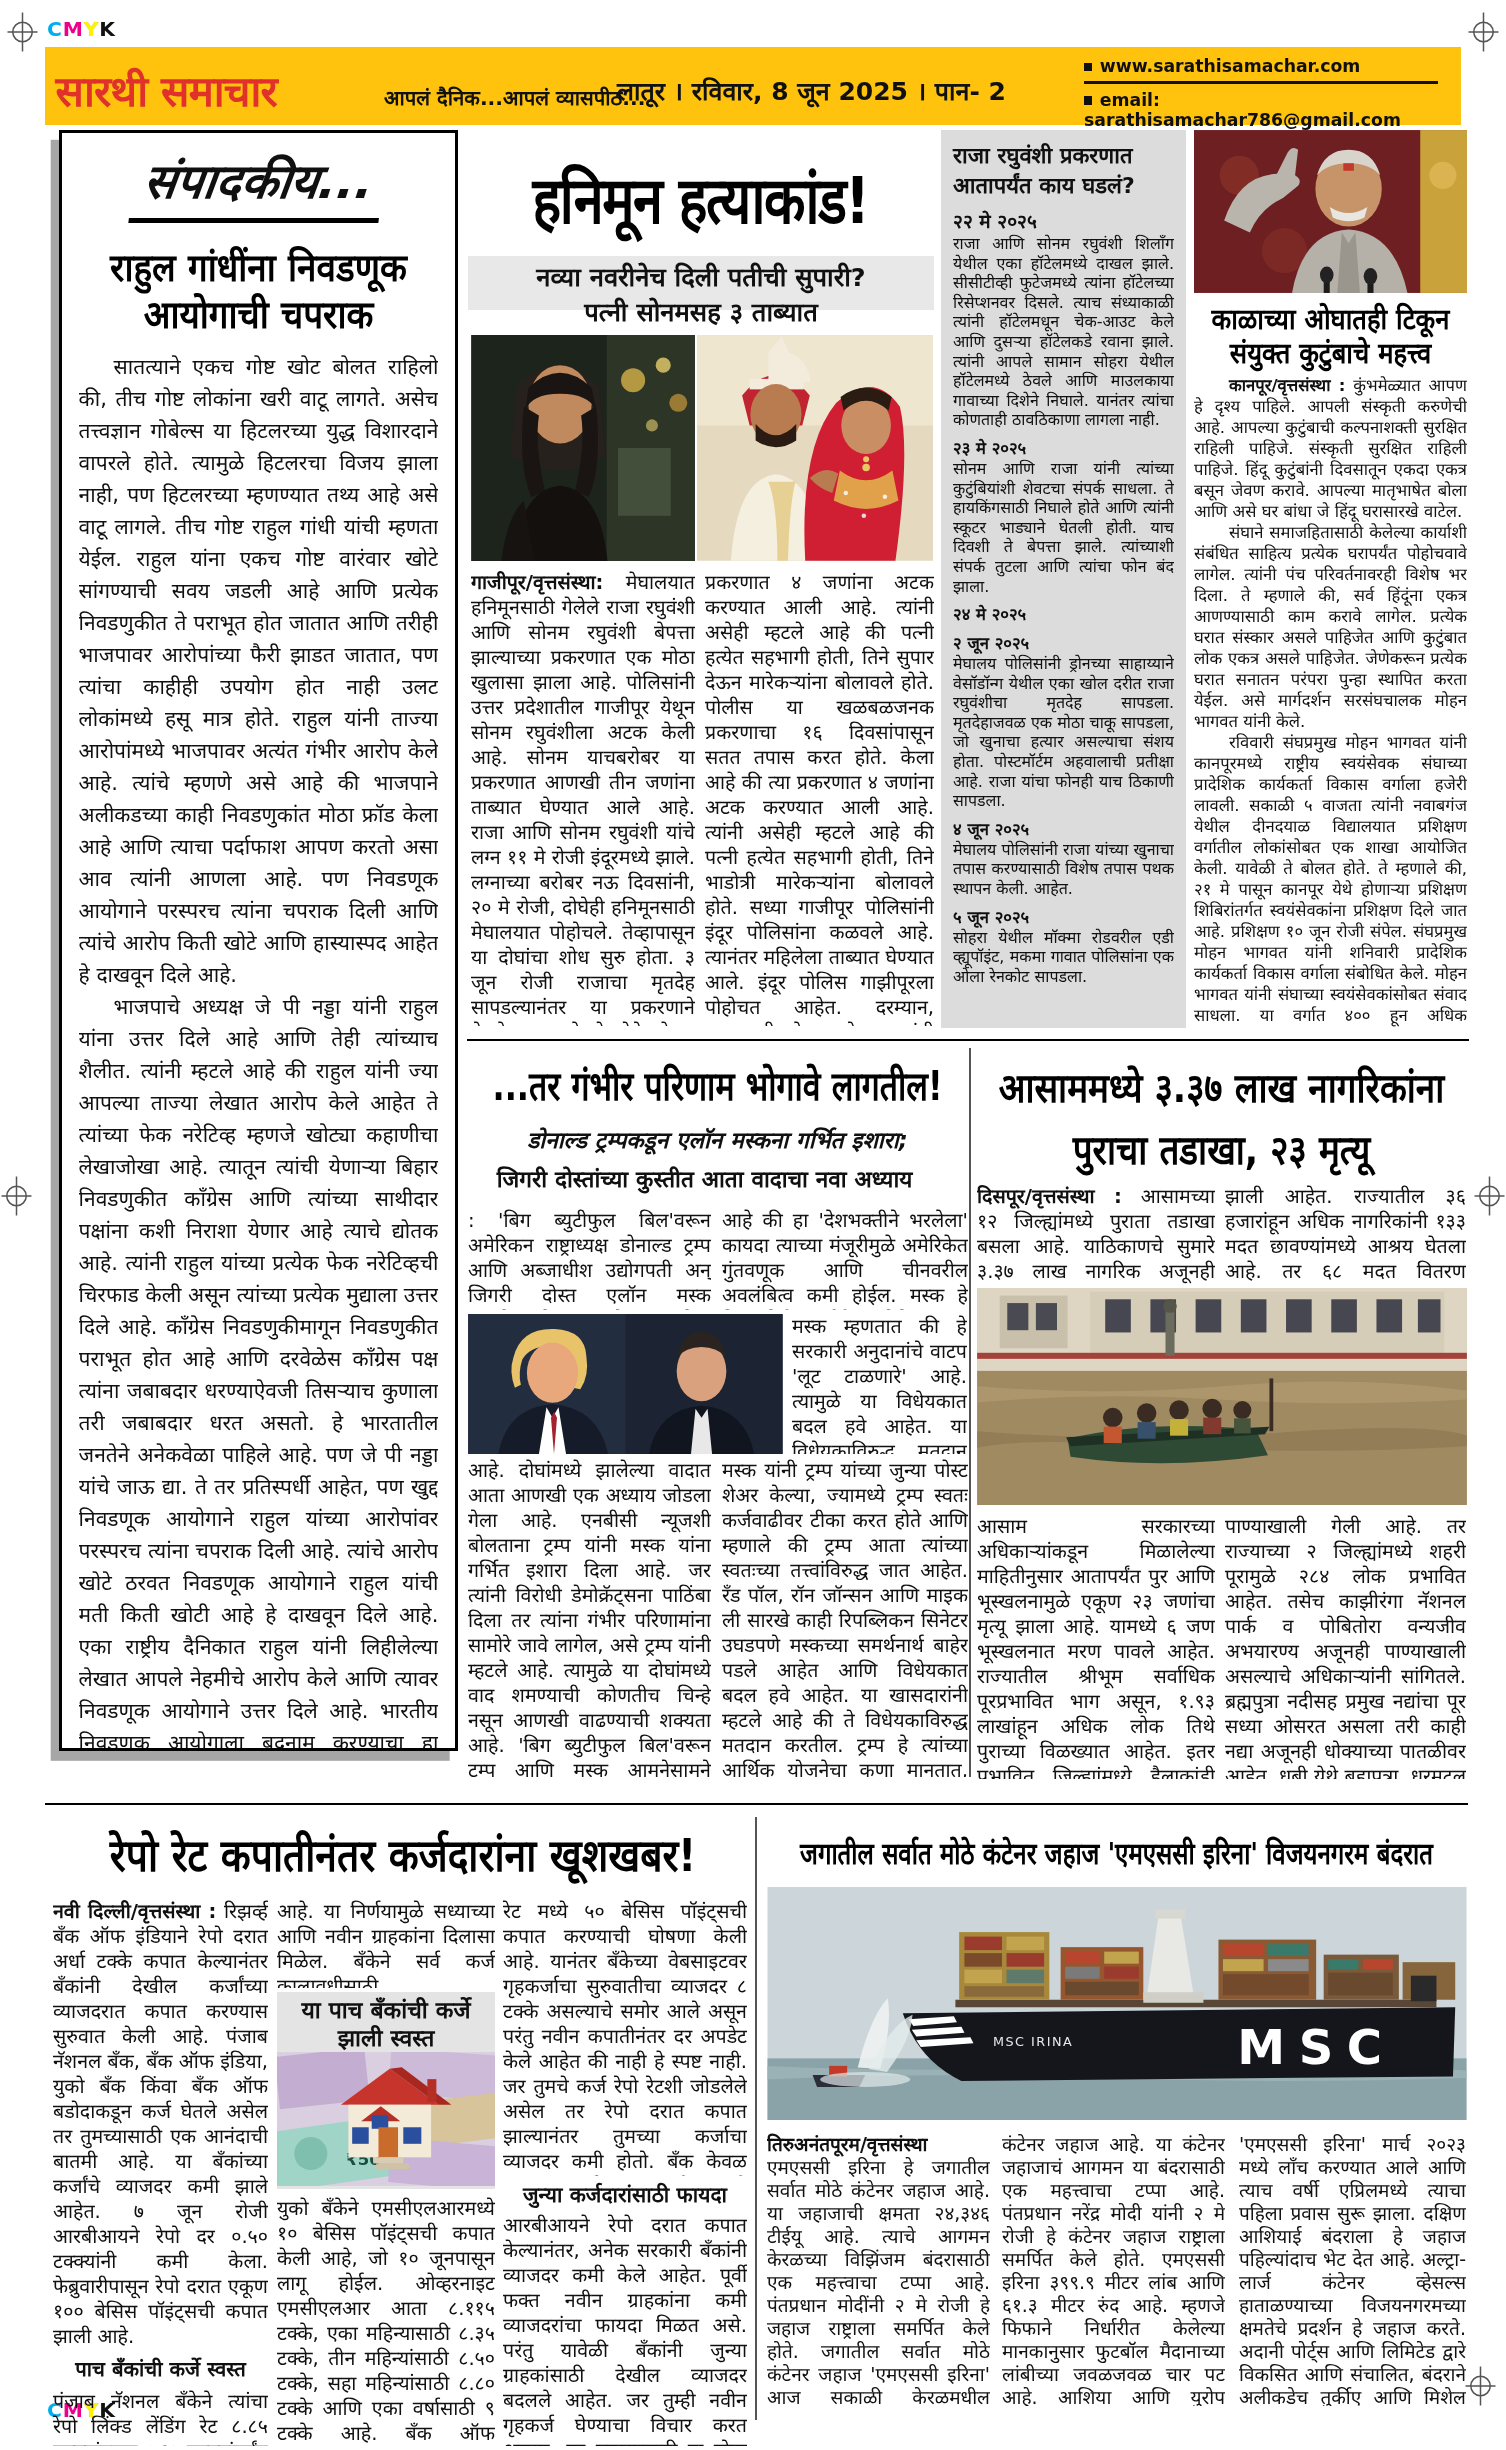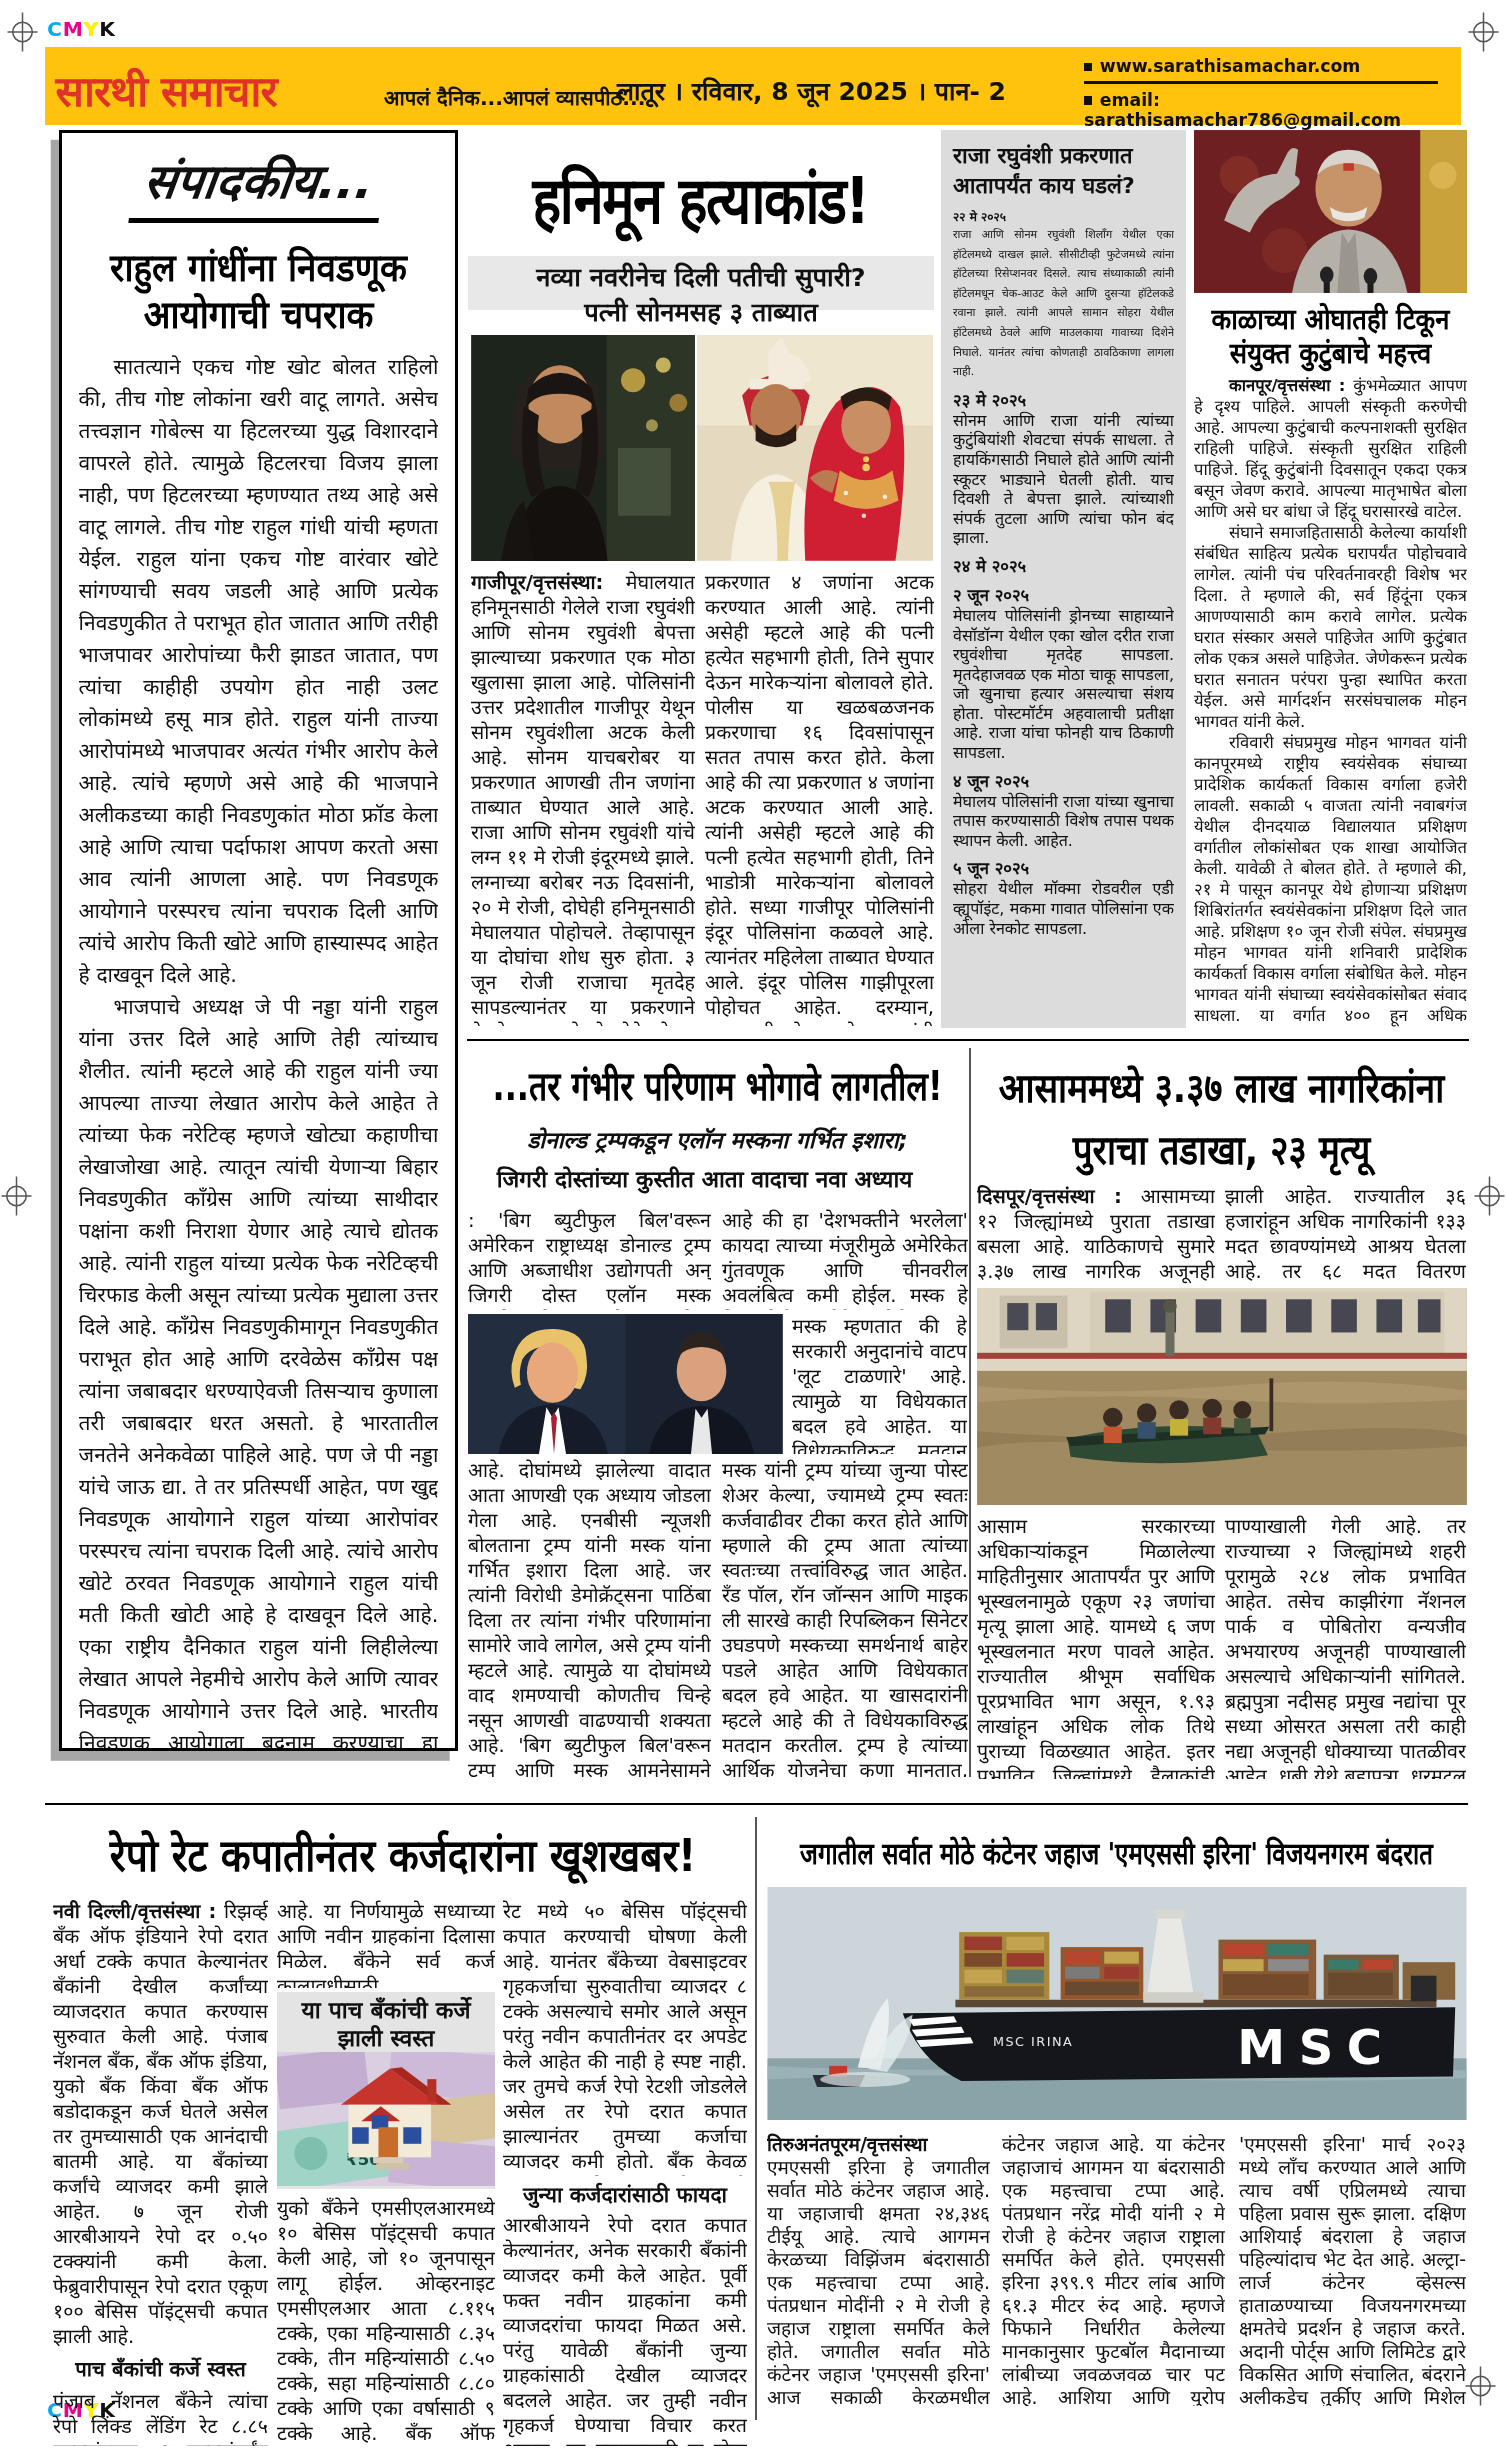--- a/index.html
+++ b/index.html
@@ -126,22 +126,22 @@
 
   <div class="abs j news" style="left:471px;top:570px;width:224px;height:456px;font-size:19.6px;line-height:25px;">
     <p><span class="byline">गाजीपूर/वृत्तसंस्था:</span> <span>मेघालयात हनिमूनसाठी गेलेले राजा रघुवंशी आणि सोनम रघुवंशी बेपत्ता झाल्याच्या प्रकरणात एक मोठा खुलासा झाला आहे. पोलिसांनी उत्तर प्रदेशातील गाजीपूर येथून सोनम रघुवंशीला अटक केली आहे. सोनम याचबरोबर या प्रकरणात आणखी तीन जणांना ताब्यात घेण्यात आले आहे. राजा आणि सोनम रघुवंशी यांचे लग्न ११ मे रोजी इंदूरमध्ये झाले. लग्नाच्या बरोबर नऊ दिवसांनी, २० मे रोजी, दोघेही हनिमूनसाठी मेघालयात पोहोचले. तेव्हापासून या दोघांचा शोध सुरु होता. ३ जून रोजी राजाचा मृतदेह सापडल्यानंतर या प्रकरणाने वेगळे वळण घेतले होते. गेल्या १६ दिवसांपासून पोलीस याप्रकरणी तपास करत हो ते. अखेर आता सोनम रघुवंशीला पकडण्यात पोलिसांना यश आले आहे. गाजीपूरमधील एका ढाब्यावरुन सोनमने कुटुंबियांना फोन केला होता. त्यानंतर पोलिसांना याबाबतची माहिती दिली अन् तिला पकडण्यात आले. मेघालयच्या डीजीपींनी दावा केला आहे की त्या</span></p>
   </div>
   <div class="abs j news" style="left:705px;top:570px;width:229px;height:456px;font-size:19.6px;line-height:25px;">
     <p>प्रकरणात ४ जणांना अटक करण्यात आली आहे. त्यांनी असेही म्हटले आहे की पत्नी हत्येत सहभागी होती, तिने सुपार देऊन मारेकऱ्यांना बोलावले होते. पोलीस या खळबळजनक प्रकरणाचा १६ दिवसांपासून सतत तपास करत होते. केला आहे की त्या प्रकरणात ४ जणांना अटक करण्यात आली आहे. त्यांनी असेही म्हटले आहे की पत्नी हत्येत सहभागी होती, तिने भाडोत्री मारेकऱ्यांना बोलावले होते. सध्या गाजीपूर पोलिसांनी इंदूर पोलिसांना कळवले आहे. त्यानंतर महिलेला ताब्यात घेण्यात आले. इंदूर पोलिस गाझीपूरला पोहोचत आहेत. दरम्यान, याप्रकरणी मेघालयचे मुख्यमंत्री कॉनराड के संगमा यांनीही ट्विट केले आहे. इंदूरच्या राजा हत्याकांडात मेघालय पोलिसांना मोठे यश मिळाले आहे. मध्य प्रदेशातील ३ हल्लेखोरांना अटक करण्यात आली आहे, महिलेने आत्मसमर्पण केले आहे आणि दुसऱ्या हल्लेखोराला पकडण्याची मोहीम अजूनही सुरू आहे, असं त्यांनी म्हटले आहे.</p>
   </div>
 
   <div class="abs gbox" style="left:941px;top:130px;width:245px;height:898px;padding:10.5px 12px;box-sizing:border-box;overflow:hidden;">
     <div style="font-size:22px;font-weight:900;line-height:30px;">राजा रघुवंशी प्रकरणात आतापर्यंत काय घडलं?</div>
-    <div style="font-size:12px;font-weight:900;margin-top:7.5px;">२२ मे २०२५</div>
-    <div class="j" style="font-size:11px;line-height:19.6px;">राजा आणि सोनम रघुवंशी शिलाँग येथील एका हॉटेलमध्ये दाखल झाले. सीसीटीव्ही फुटेजमध्ये त्यांना हॉटेलच्या रिसेप्शनवर दिसले. त्याच संध्याकाळी त्यांनी हॉटेलमधून चेक-आउट केले आणि दुसऱ्या हॉटेलकडे रवाना झाले. त्यांनी आपले सामान सोहरा येथील हॉटेलमध्ये ठेवले आणि माउलकाया गावाच्या दिशेने निघाले. यानंतर त्यांचा कोणताही ठावठिकाणा लागला नाही.</div>
+    <div style="font-size:19px;font-weight:900;margin-top:7.5px;">२२ मे २०२५</div>
+    <div class="j" style="font-size:16px;line-height:19.6px;">राजा आणि सोनम रघुवंशी शिलाँग येथील एका हॉटेलमध्ये दाखल झाले. सीसीटीव्ही फुटेजमध्ये त्यांना हॉटेलच्या रिसेप्शनवर दिसले. त्याच संध्याकाळी त्यांनी हॉटेलमधून चेक-आउट केले आणि दुसऱ्या हॉटेलकडे रवाना झाले. त्यांनी आपले सामान सोहरा येथील हॉटेलमध्ये ठेवले आणि माउलकाया गावाच्या दिशेने निघाले. यानंतर त्यांचा कोणताही ठावठिकाणा लागला नाही.</div>
     <div style="font-size:16.6px;font-weight:900;margin-top:6px;">२३ मे २०२५</div>
     <div class="j" style="font-size:16px;line-height:19.6px;">सोनम आणि राजा यांनी त्यांच्या कुटुंबियांशी शेवटचा संपर्क साधला. ते हायकिंगसाठी निघाले होते आणि त्यांनी स्कूटर भाड्याने घेतली होती. याच दिवशी ते बेपत्ता झाले. त्यांच्याशी संपर्क तुटला आणि त्यांचा फोन बंद झाला.</div>
     <div style="font-size:16.6px;font-weight:900;margin-top:6px;">२४ मे २०२५</div>
     <div style="font-size:16.6px;font-weight:900;margin-top:6px;">२ जून २०२५</div>
     <div class="j" style="font-size:16px;line-height:19.6px;">मेघालय पोलिसांनी ड्रोनच्या साहाय्याने वेसॉडॉन्ग येथील एका खोल दरीत राजा रघुवंशीचा मृतदेह सापडला. मृतदेहाजवळ एक मोठा चाकू सापडला, जो खुनाचा हत्यार असल्याचा संशय होता. पोस्टमॉर्टम अहवालाची प्रतीक्षा आहे. राजा यांचा फोनही याच ठिकाणी सापडला.</div>
     <div style="font-size:16.6px;font-weight:900;margin-top:6px;">४ जून २०२५</div>
     <div class="j" style="font-size:16px;line-height:19.6px;">मेघालय पोलिसांनी राजा यांच्या खुनाचा तपास करण्यासाठी विशेष तपास पथक स्थापन केली. आहेत.</div>
     <div style="font-size:16.6px;font-weight:900;margin-top:6px;">५ जून २०२५</div>
     <div class="j" style="font-size:16px;line-height:19.6px;">सोहरा येथील मॉक्मा रोडवरील एडी व्ह्यूपॉइंट, मकमा गावात पोलिसांना एक ओला रेनकोट सापडला.</div>
 

